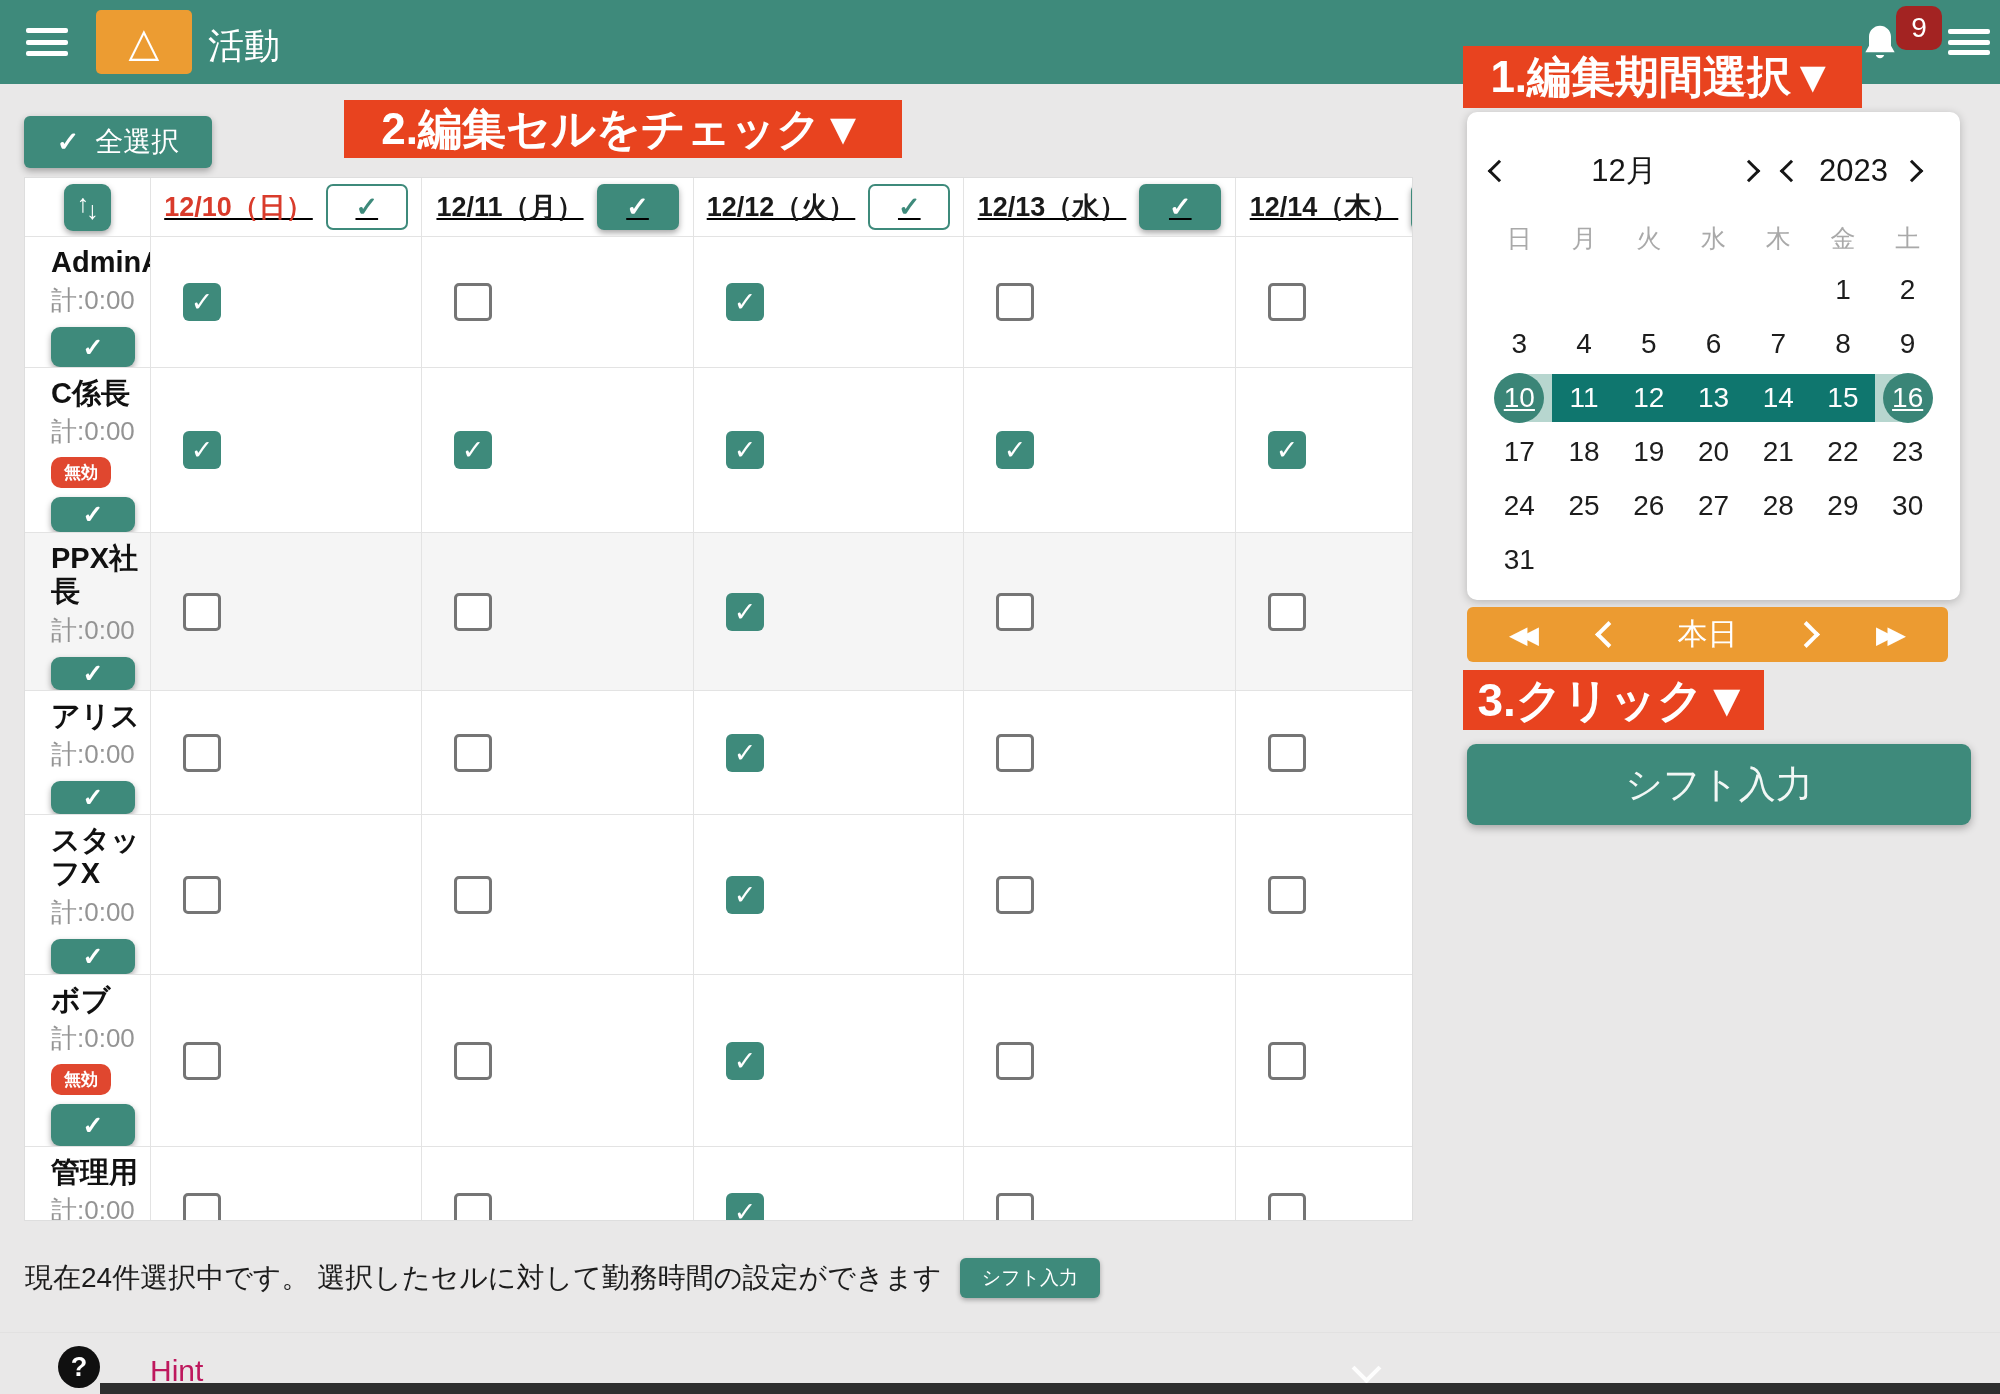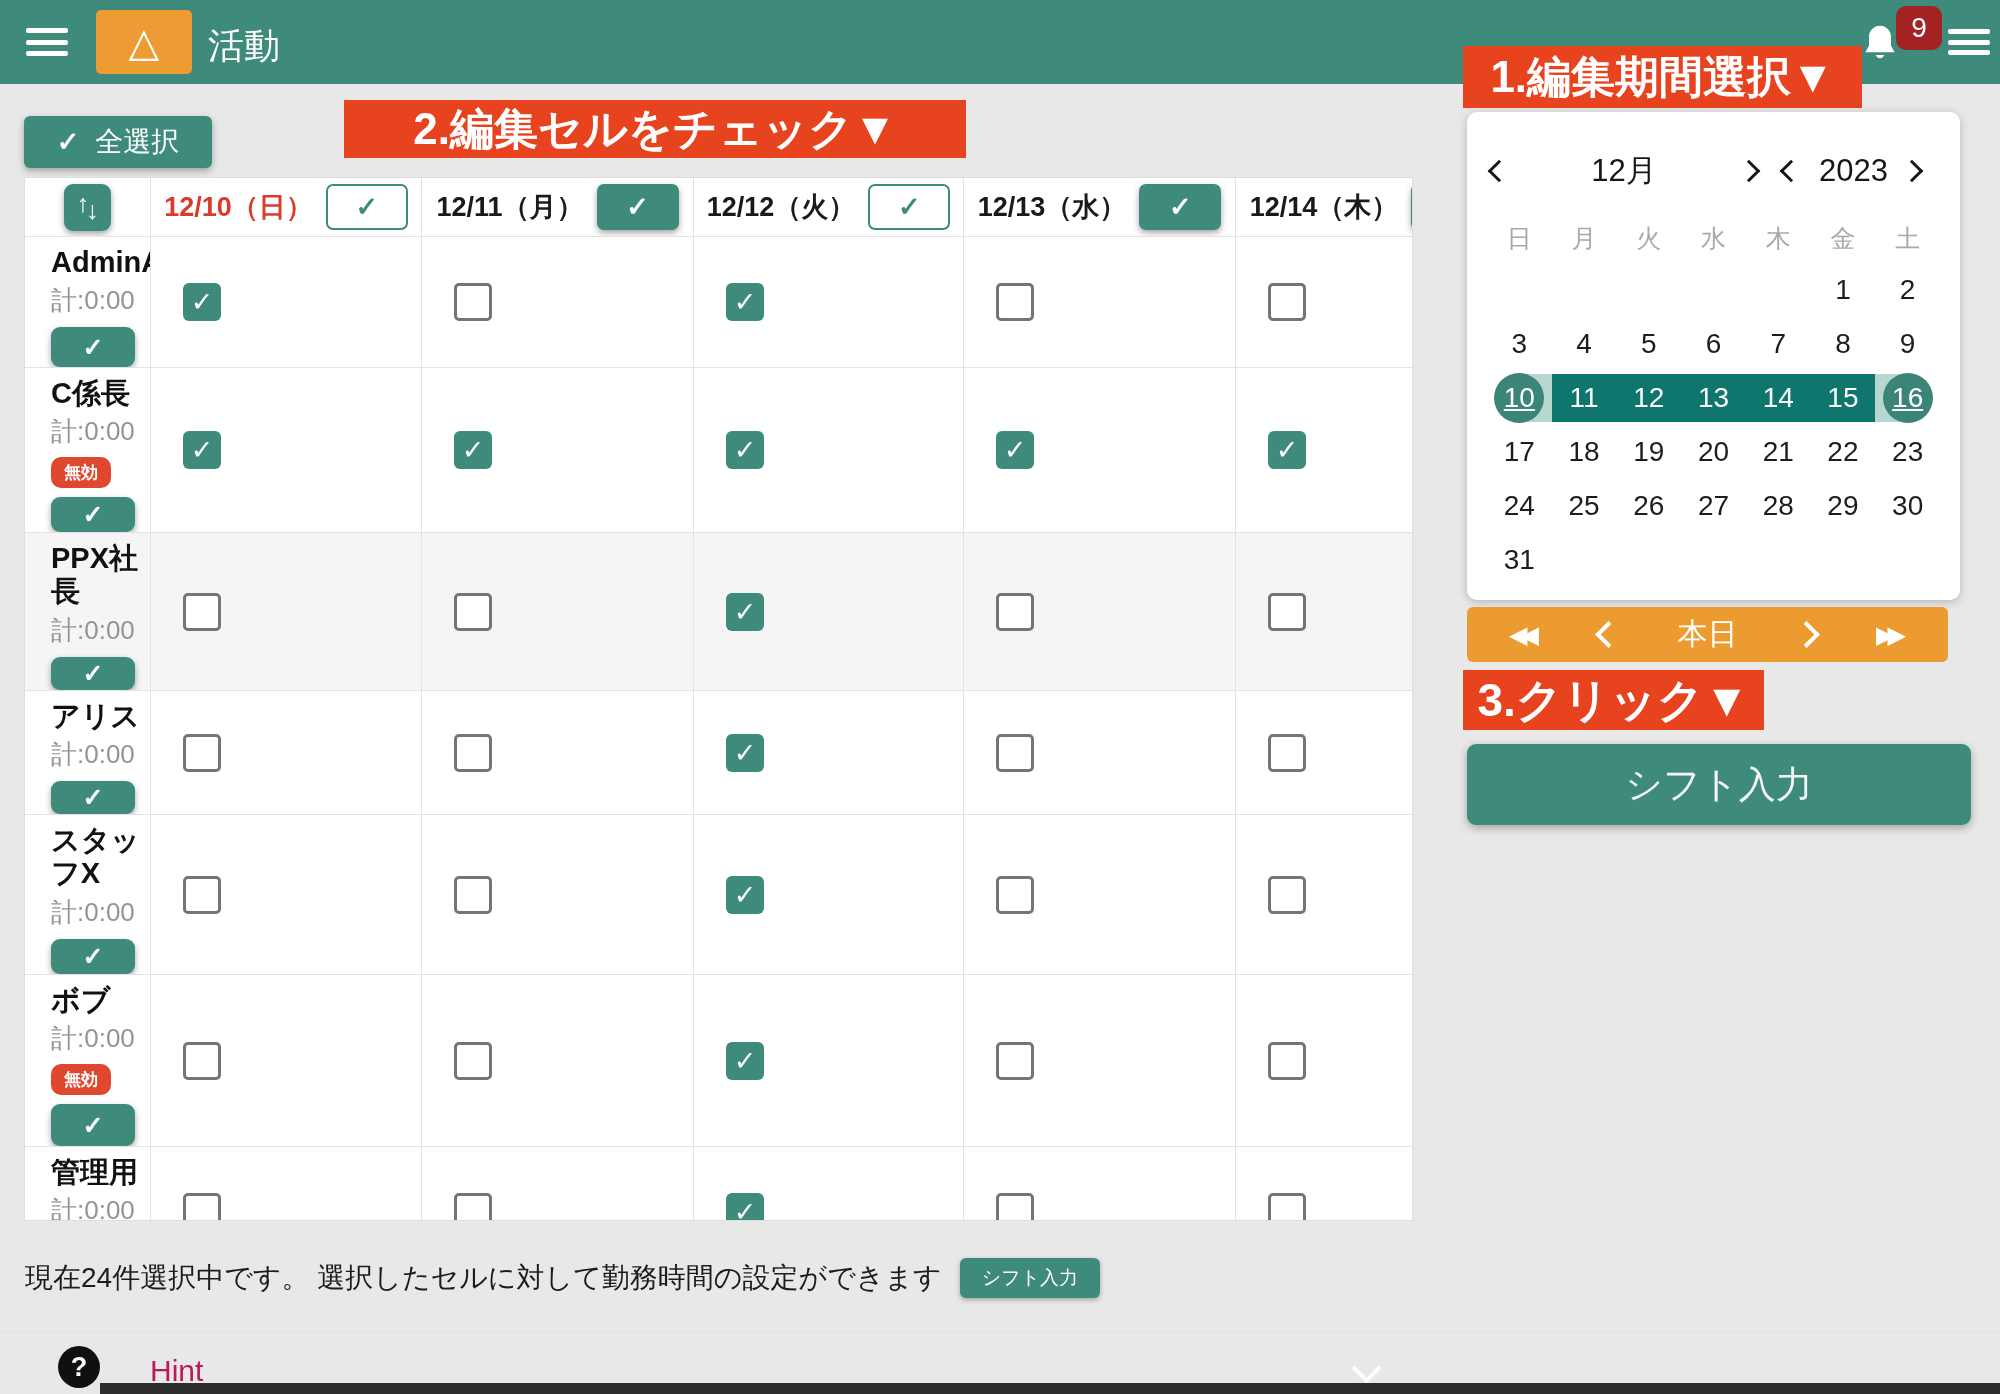--- a/index.html
+++ b/index.html
@@ -17,21 +17,21 @@
   .logo{position:absolute;left:96px;top:10px;width:96px;height:64px;background:#ec9c32;border-radius:5px;
         display:flex;align-items:center;justify-content:center;color:#fff;font-size:40px;}
   .app-title{position:absolute;left:208px;top:22px;color:#fff;font-size:36px;}
   .bell{position:absolute;left:1858px;top:20px;width:44px;height:48px;cursor:pointer;}
   .badge{position:absolute;left:1896px;top:6px;min-width:46px;height:44px;background:#a32322;border-radius:10px;
          color:#fff;font-size:28px;display:flex;align-items:center;justify-content:center;}
 
   
   .banner{position:absolute;background:#e8431f;color:#fff;font-weight:bold;white-space:nowrap;z-index:30;}
   .banner1{left:1463px;top:46px;width:399px;height:62px;font-size:44px;line-height:62px;text-align:center;}
-  .banner2{left:344px;top:100px;width:622px;height:58px;font-size:44px;line-height:58px;text-align:center;}
+  .banner2{left:344px;top:100px;width:558px;height:58px;font-size:44px;line-height:58px;text-align:center;}
   .banner3{left:1463px;top:670px;width:301px;height:60px;font-size:46px;line-height:60px;text-align:center;}
 
   
   .select-all{position:absolute;left:24px;top:116px;width:188px;height:52px;background:#3e8a7b;border:none;border-radius:6px;
               color:#fff;display:flex;align-items:center;justify-content:center;gap:16px;font-size:28px;cursor:pointer;
               box-shadow:0 3px 7px rgba(0,0,0,.3);}
   .select-all .check-icon{font-size:27px;font-weight:bold;}
 
   
   .table-wrap{position:absolute;left:24px;top:177px;width:1389px;height:1044px;background:#fff;
@@ -41,21 +41,21 @@
          grid-template-rows:59px 131px 165px 158px 124px 160px 172px 130px;}
   .tgrid>div{border-right:1px solid #e3e3e3;border-bottom:1px solid #e3e3e3;box-sizing:border-box;overflow:hidden;background:#fff;}
   .tgrid>div.striped{background:#f5f5f5;}
   .th{display:flex;align-items:center;justify-content:center;}
   .th-name{}
   .sort-btn{width:47px;height:47px;background:#3e8a7b;border:none;border-radius:9px;color:#fff;cursor:pointer;
             display:flex;align-items:center;justify-content:center;box-shadow:0 3px 6px rgba(0,0,0,.35);}
   .sort-btn span{font-size:25px;font-weight:bold;line-height:1;}
   .sort-btn span:first-child{margin-top:-7px;}
   .sort-btn span:last-child{margin-left:-3px;margin-bottom:-7px;}
-  .th-date{gap:13px;}
+  .th-date{gap:13px;text-decoration:underline;}
   .date-label{font-size:27px;font-weight:bold;color:#1a1a1a;}
   .date-label.holiday{color:#d93b2b;}
   .col-check{width:82px;height:46px;border-radius:7px;cursor:pointer;display:flex;align-items:center;justify-content:center;}
   .col-check .check-icon{font-size:27px;font-weight:bold;}
   .col-check.outline{background:#fff;border:2px solid #3e8a7b;color:#3e8a7b;}
   .col-check.filled{background:#3e8a7b;border:none;color:#fff;box-shadow:0 3px 6px rgba(0,0,0,.35);}
   .name-cell{display:flex;flex-direction:column;align-items:flex-start;padding:9px 6px 0 26px;}
   .row-name{font-size:29px;font-weight:bold;color:#111;line-height:1.15;}
   .row-total{font-size:26px;color:#949494;margin-top:4px;}
   .badge-disabled{background:#e0472f;color:#fff;font-size:17px;font-weight:bold;padding:4px 13px;border-radius:10px;margin-top:8px;}

